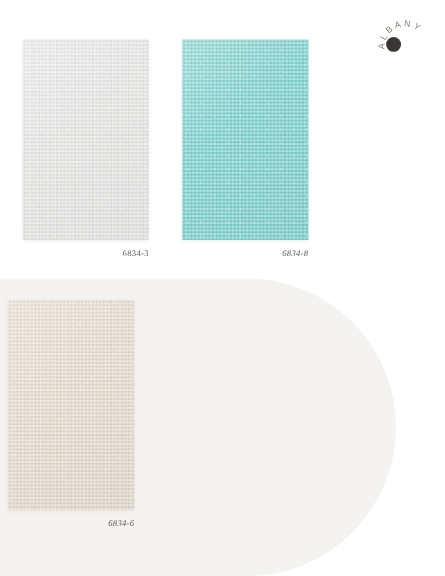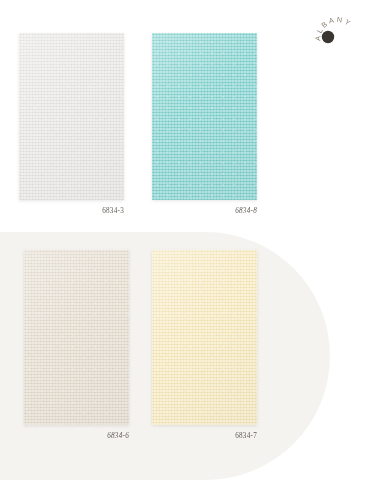--- a/index.html
+++ b/index.html
@@ -132,29 +132,25 @@
   <div class="swatch-cell" style="left:19px; top:33px; width:105px; height:167px;">
     <div class="swatch-chip" id="chip-0" style="background: rgb(230, 229, 227);"></div>
     <div class="swatch-label">6834-3</div>
   </div>
 
   <div class="swatch-cell" style="left:152px; top:33px; width:105px; height:167px;font-style:italic;">
     <div class="swatch-chip" id="chip-1" style="background: rgb(118, 207, 204);"></div>
     <div class="swatch-label">6834-8</div>
   </div>
 
-  <div class="swatch-cell" style="left:24px; top:250px; width:105px; height:175px;font-style:italic;">
+  <div class="swatch-cell" style="left:7px; top:250px; width:105px; height:175px;font-style:italic;">
     <div class="swatch-chip" id="chip-2" style="background: rgb(227, 218, 203);"></div>
     <div class="swatch-label">6834-6</div>
   </div>
 
-  <div class="swatch-cell" style="left:152px; top:250px; width:105px; height:175px;">
-    <div class="swatch-chip" id="chip-3" style="background: rgb(248, 233, 184);"></div>
-    <div class="swatch-label">6834-7</div>
-  </div>
 
 </div>
 
 <div id="brand-mark">
   <svg viewBox="0 0 50 50" aria-hidden="true">
     <defs>
       <path id="brandArc" d="M 10,34 A 17,17 0 1 1 27,44" fill="none"></path>
     </defs>
     <circle id="brand-dot" cx="16" cy="25" r="6.2" fill="#3a3632"></circle>
     <text class="brand-arc-text" fill="#8a7f70">

